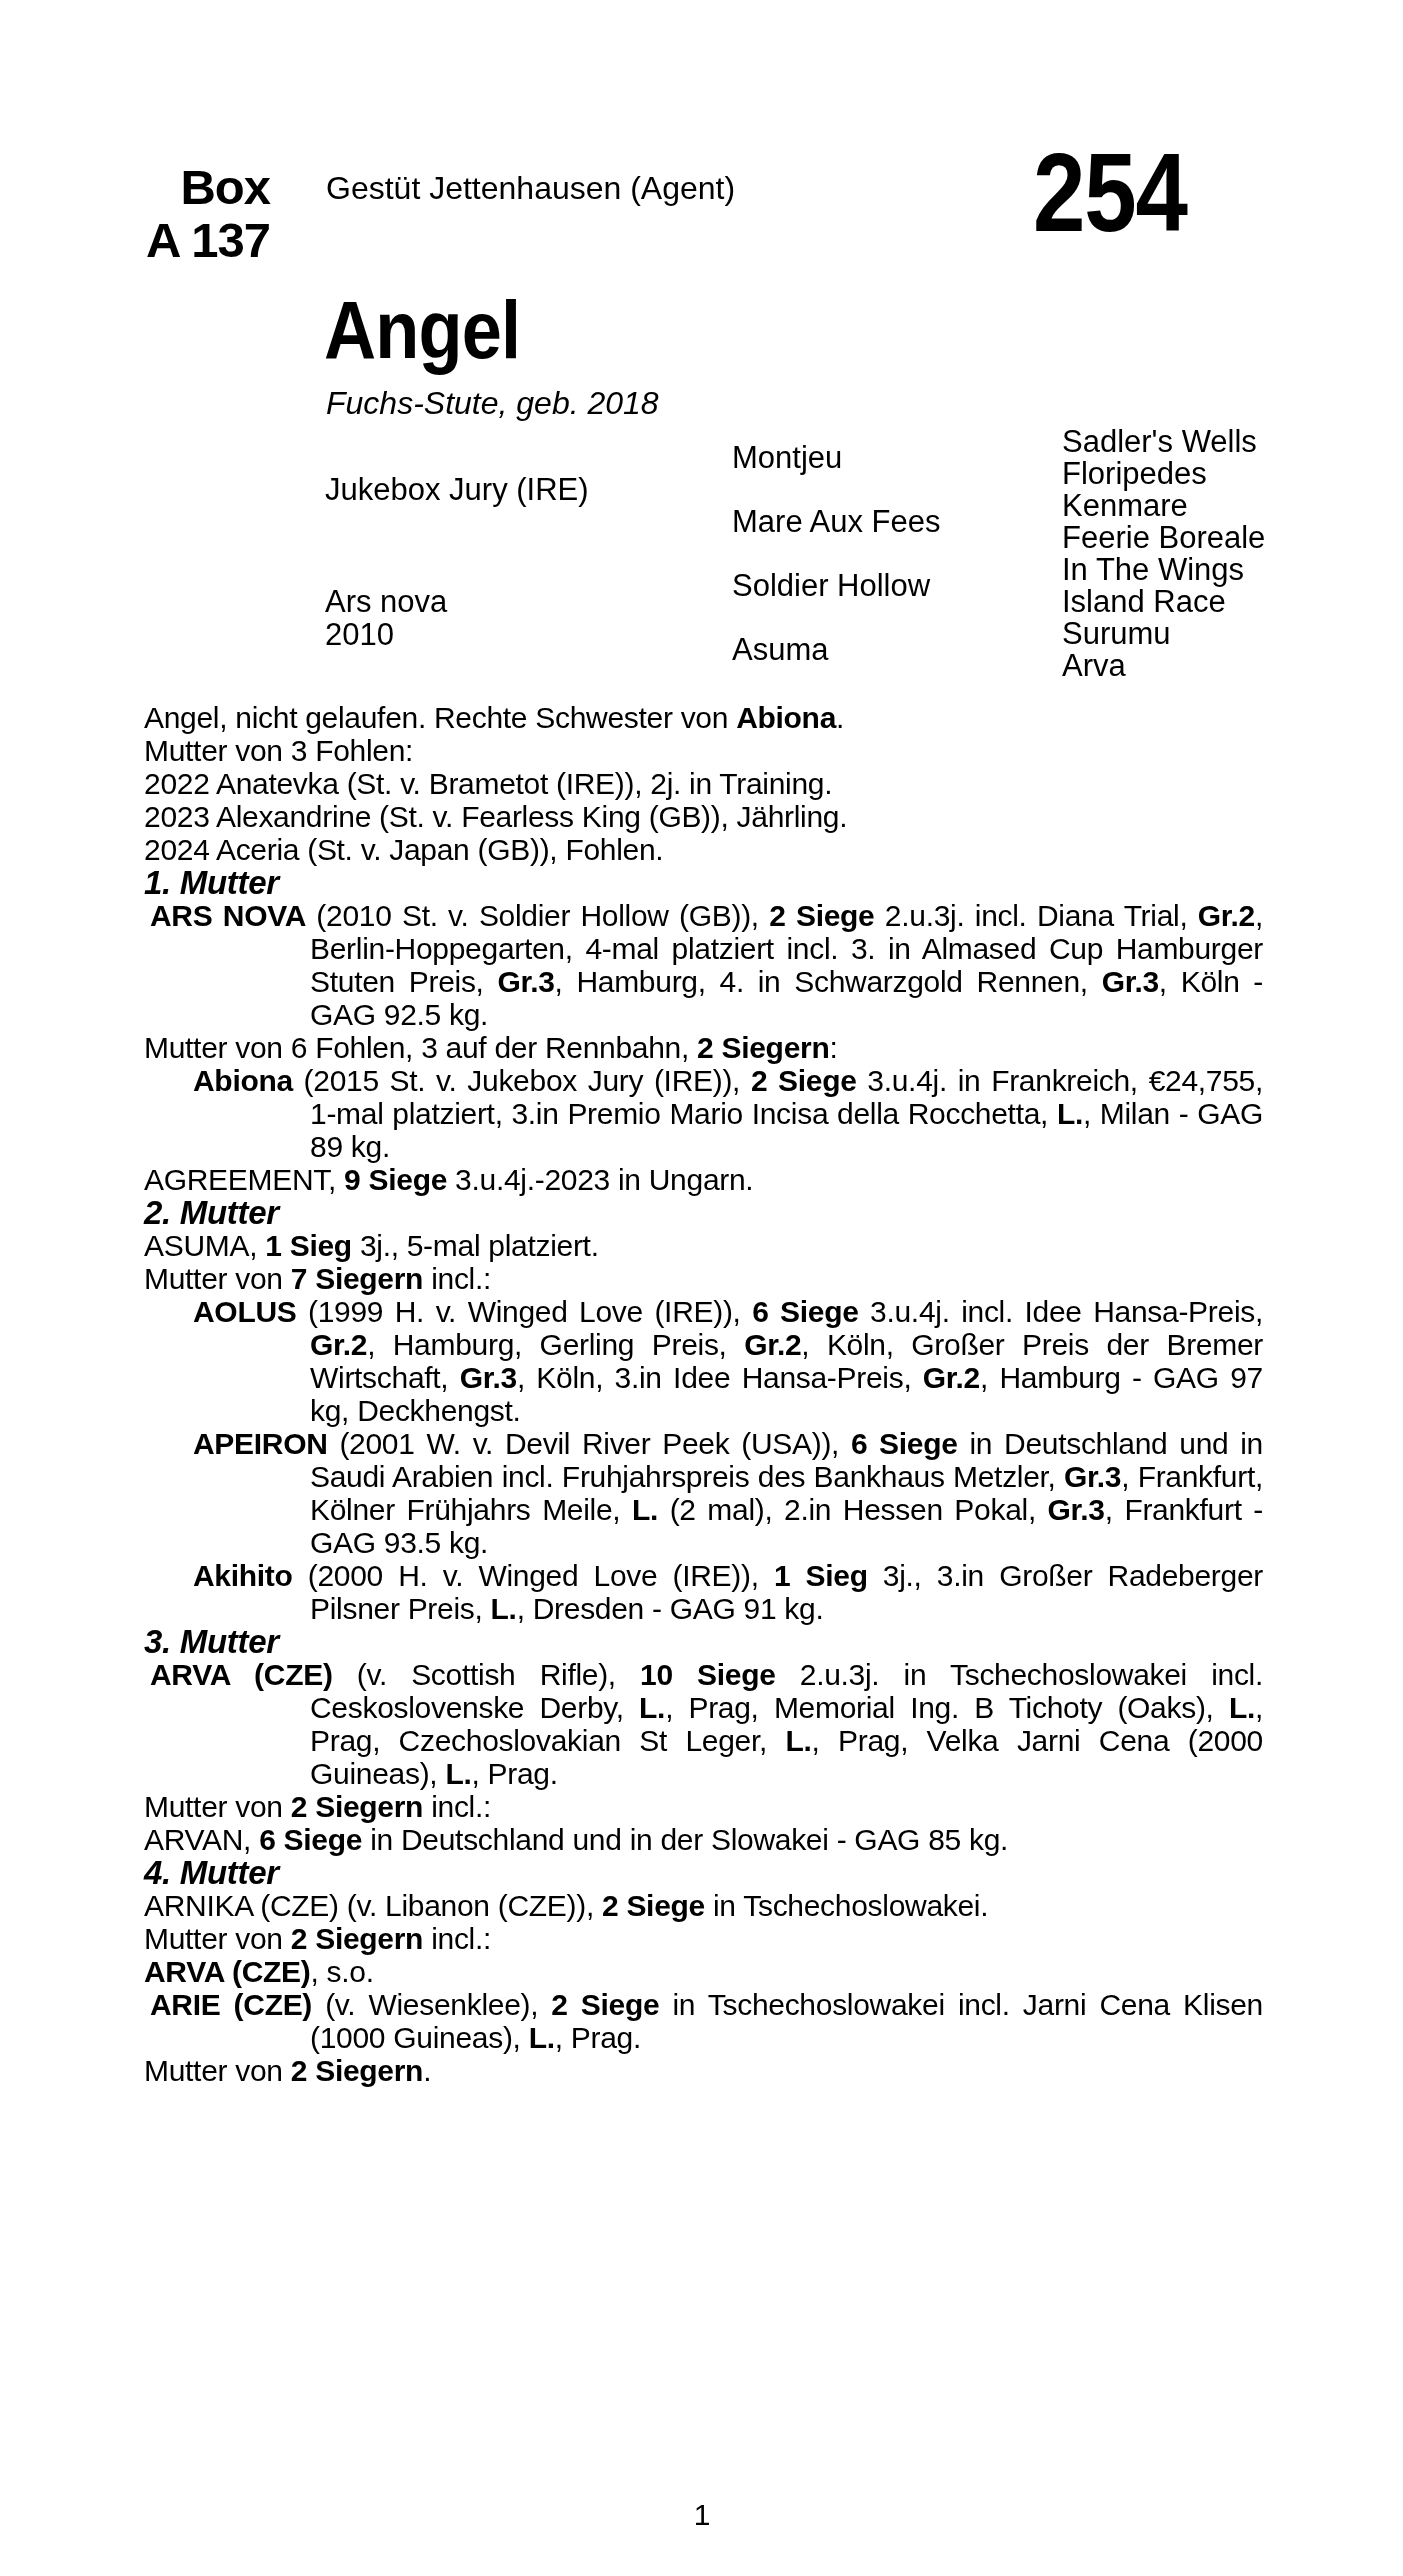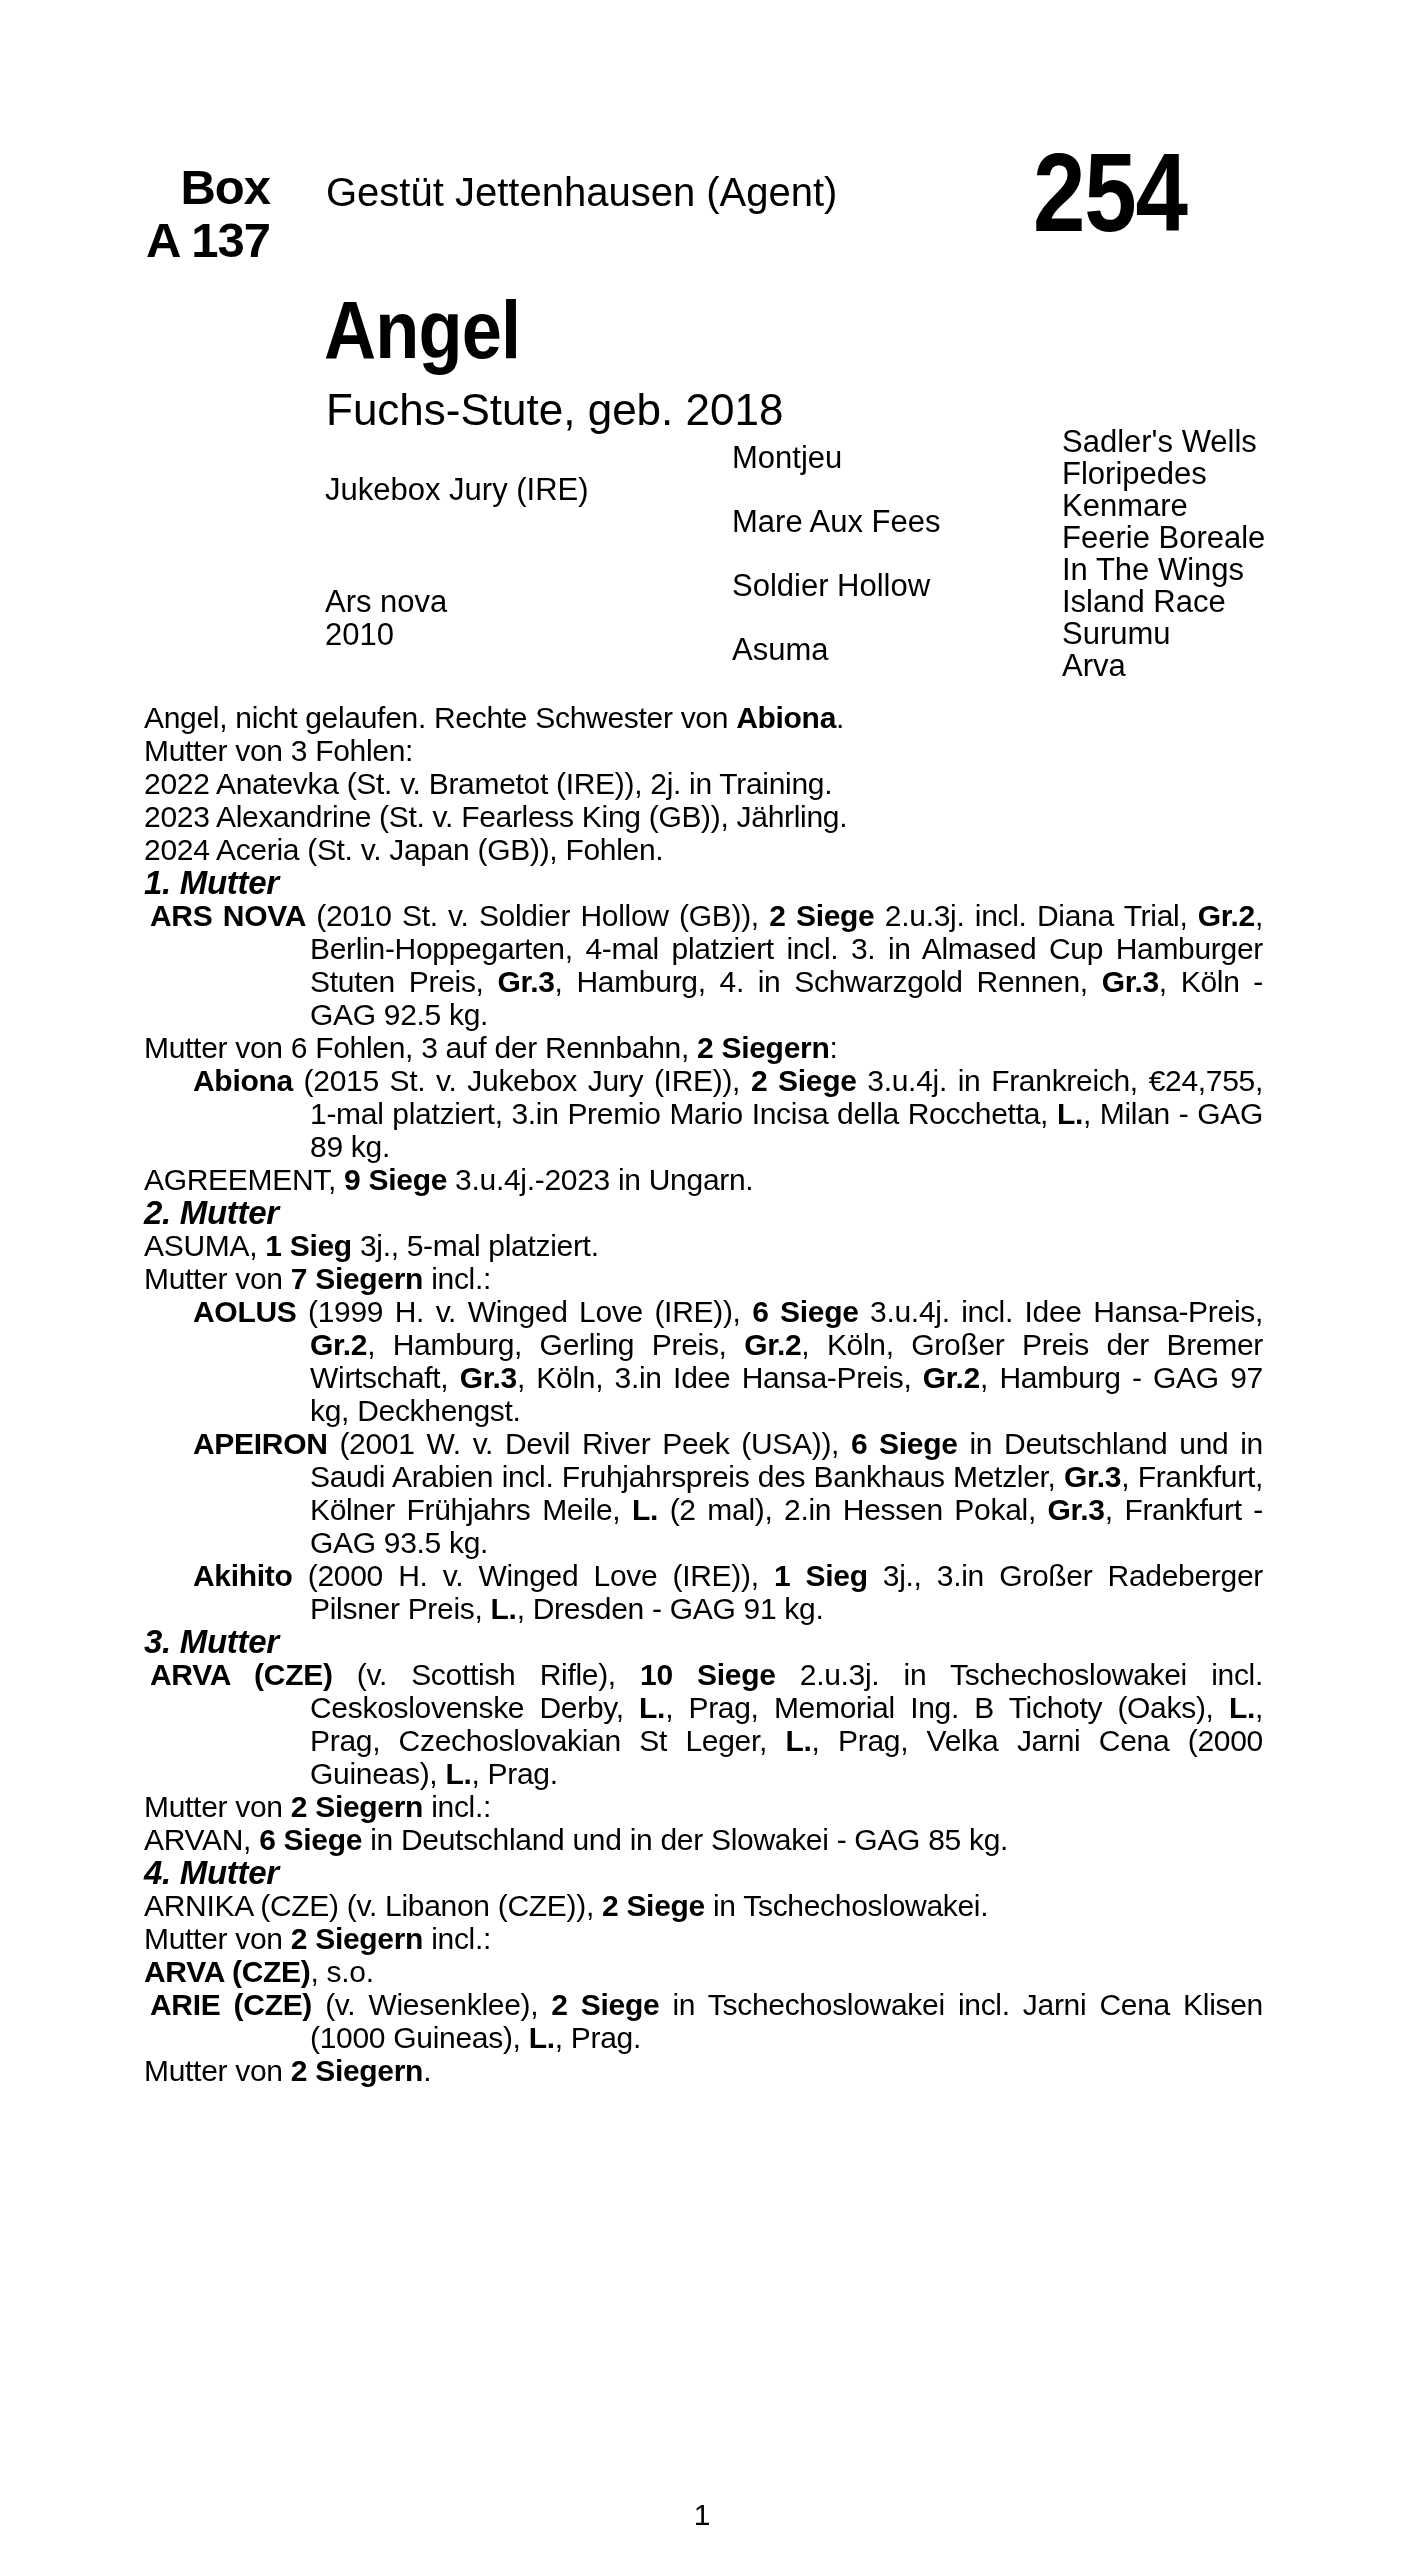--- a/index.html
+++ b/index.html
@@ -8,30 +8,30 @@
     position:relative; width:1324px; height:2576px; background:#ffffff;
     font-family:"Liberation Sans","DejaVu Sans",sans-serif; color:#000;
     overflow:hidden;
     margin-top:30px;
   }
   
   .hdr-box {
     position:absolute; left:139px; top:131px; width:131px; text-align:right;
     font-weight:700; font-size:49px; line-height:53px; letter-spacing:-1px;
   }
-  .hdr-consignor { position:absolute; left:326px; top:140px; font-size:40px; }
+  .hdr-consignor { position:absolute; left:326px; top:140px; font-size:32px; }
   .hdr-lot {
     position:absolute; right:137px; top:108px; font-size:111px; font-weight:700;
     line-height:1; letter-spacing:-1.5px; transform:scaleX(.85); transform-origin:right top;
   }
   .horse-name {
     position:absolute; left:324px; top:253px; font-size:82px; font-weight:700;
     transform:scaleX(.88); transform-origin:left top; letter-spacing:-1px;
   }
-  .horse-desc { position:absolute; left:326px; top:355px; font-size:44px; }
+  .horse-desc { position:absolute; left:326px; top:355px; font-size:32px;font-style:italic; }
   
   .pedigree {
     position:absolute; left:325px; top:396px; font-size:31px;
     display:grid; grid-template-columns:407px 330px 268px; grid-auto-rows:32px;
   }
   .pcell { display:flex; align-items:center; white-space:nowrap; }
   .sire { grid-column:1; grid-row:1/5; }
   .dam  { grid-column:1; grid-row:5/9; flex-direction:column; align-items:flex-start; justify-content:center; line-height:33px; }
   .gs1 { grid-column:2; grid-row:1/3; } .gs3 { grid-column:2; grid-row:3/5; }
   .gs5 { grid-column:2; grid-row:5/7; } .gs7 { grid-column:2; grid-row:7/9; }

